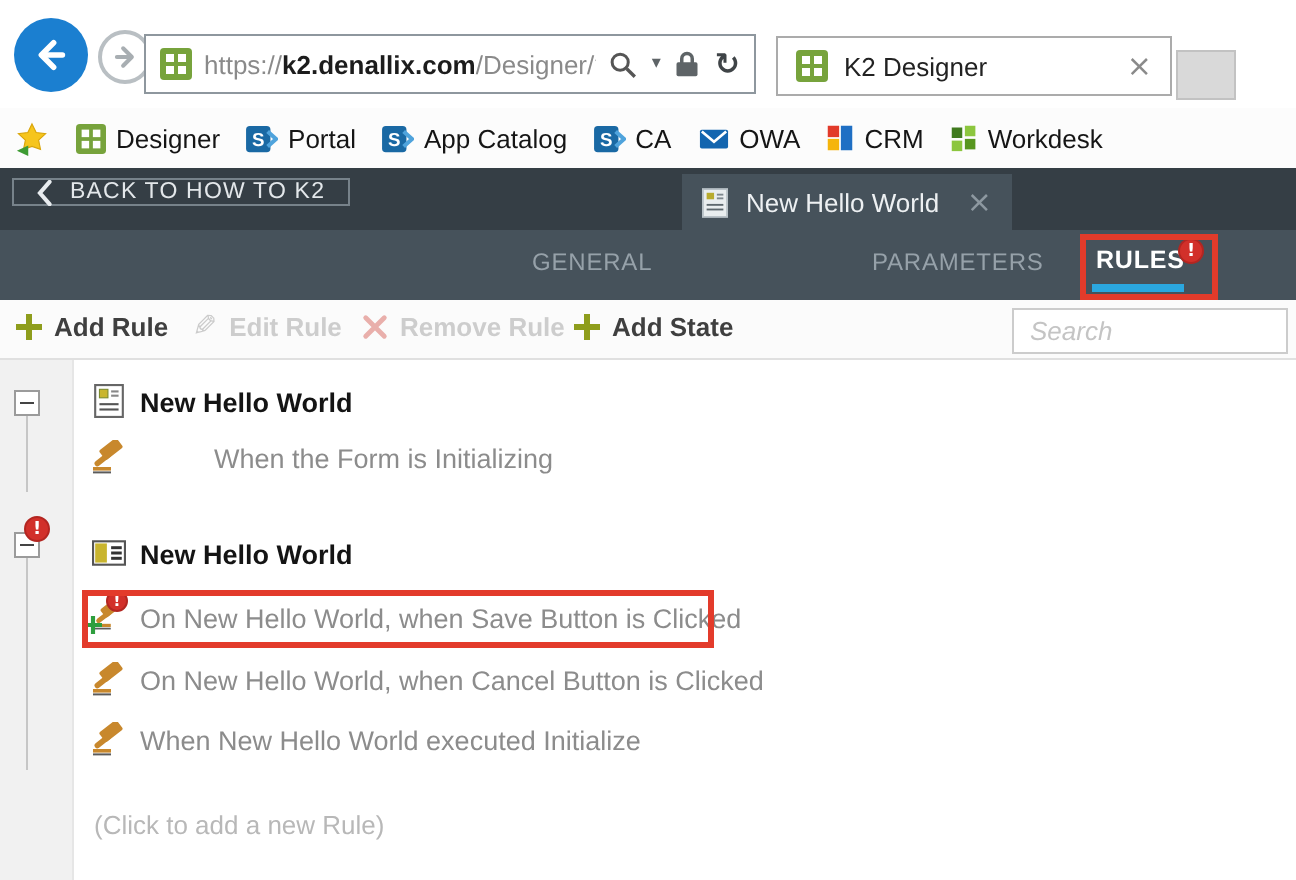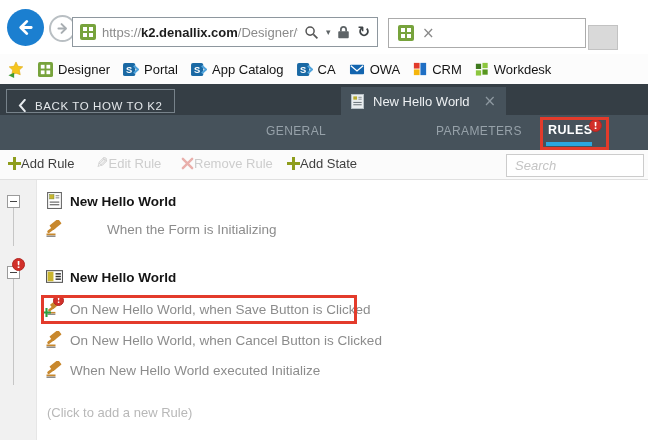--- a/index.html
+++ b/index.html
@@ -23,37 +23,37 @@
   .btab-title{flex:1;font-size:13px;color:#222;white-space:nowrap;overflow:hidden;}
   .xglyph{color:#8a8a8a;font-size:15px;line-height:1;font-family:"DejaVu Sans",sans-serif;}
   .newtab-stub{left:588px;top:25px;width:30px;height:25px;background:#D9D9D9;border:1px solid #C2C2C2;}
 
   
   .favbar{left:0;top:54px;width:648px;height:30px;background:#FCFCFC;display:flex;align-items:center;padding-left:7px;gap:13px;text-align:center;}
   .fav-item{display:flex;align-items:center;gap:5px;font-size:13px;color:#151515;white-space:nowrap;}
 
   
   .dark1{left:0;top:84px;width:648px;height:31px;background:#353E45;}
-  .backto{left:6px;top:89px;height:24px;border:1px solid #77828A;display:flex;align-items:flex-end;gap:9px;padding:0 11px;color:#E3E7EA;font-size:11.5px;letter-spacing:.6px;white-space:nowrap;}
+  .backto{left:6px;top:89px;height:14px;border:1px solid #77828A;display:flex;align-items:flex-start;gap:9px;padding:0 11px;color:#E3E7EA;font-size:11.5px;letter-spacing:.6px;white-space:nowrap;}
   .hwtab{left:341px;top:87px;width:165px;height:28px;background:#46525B;display:flex;align-items:center;padding:0 10px;gap:9px;}
   .hwtab-title{flex:1;font-size:13px;color:#EDF0F2;white-space:nowrap;}
   .hwtab .xglyph{color:#8D98A0;}
   .dark2{left:0;top:115px;width:648px;height:35px;background:#46525B;}
   .nav-item{position:absolute;top:124px;font-size:12px;letter-spacing:.4px;color:#96A1A9;white-space:nowrap;}
   .nav-item.active{color:#fff;font-weight:bold;font-size:12.5px;}
   .nav-underline{left:546px;top:142px;width:46px;height:4px;background:#2BA7DF;}
   .errbadge{background:#D2302A;color:#fff;border-radius:50%;display:flex;align-items:center;justify-content:center;font-weight:bold;font-family:"DejaVu Sans",sans-serif;}
   .badge-rules{left:589px;top:119px;width:13px;height:13px;font-size:9px;border:1px solid #B3firm2621;border:1px solid #B32621;}
   .annobox{border:3px solid #E33B2B;background:transparent;pointer-events:none;}
   .anno-rules{left:540px;top:117px;width:69px;height:33px;}
   .anno-save{left:41px;top:295px;width:316px;height:29px;}
 
   
   .toolbar{left:0;top:150px;width:648px;height:30px;background:#FBFBFB;border-bottom:1px solid #E0E0E0;}
-  .tool-item{position:absolute;top:156px;display:flex;align-items:center;font-size:13px;color:#3F3F3F;white-space:nowrap;}
+  .tool-item{position:absolute;top:156px;display:flex;align-items:center;gap:6px;font-size:13px;color:#3F3F3F;white-space:nowrap;font-weight:bold;}
   .tool-item.disabled{color:#CDCDCD;}
   .pencil{font-family:"DejaVu Sans",sans-serif;color:#CBCBCB;font-size:15px;line-height:1;transform:scaleX(-1);}
   .searchbox{left:506px;top:154px;width:138px;height:23px;border:1px solid #CCC;background:#fff;font-style:italic;font-size:13px;color:#000000;padding:0 8px;font-family:"Liberation Sans",sans-serif;outline:none;}
   .searchbox::placeholder{color:#C4C4C4;font-style:italic;}
 
   
   .content{left:0;top:180px;width:648px;height:260px;background:#fff;}
   .gutter{left:0;top:180px;width:37px;height:260px;background:#F1F1F1;border-right:1px solid #E6E6E6;}
   .treebox{width:13px;height:13px;background:#fff;border:1px solid #9B9B9B;display:flex;align-items:center;justify-content:center;}
   .treebox .minus{width:7px;height:1px;background:#444;}
@@ -126,20 +126,21 @@
   <div class="abs btab">
     <span>
       <svg width="16" height="16" viewBox="0 0 16 16">
           <rect width="16" height="16" rx="2" fill="#77A33C"></rect>
           <rect x="3" y="3" width="4" height="4" fill="#fff"></rect>
           <rect x="9" y="3" width="4" height="4" fill="#fff"></rect>
           <rect x="3" y="9" width="4" height="4" fill="#fff"></rect>
           <rect x="9" y="9" width="4" height="4" fill="#fff"></rect>
         </svg>
     </span>
+    <span class="btab-title">K2 Designer</span>
     <span class="xglyph">×</span>
   </div>
   <div class="abs newtab-stub"></div>
 </div>
 
 <div class="abs favbar">
   <span>
     <svg width="18" height="17" viewBox="0 0 18 18">
         <path d="M9 1 l2.2 4.6 5 .6 -3.7 3.4 1 4.9 L9 12.9 4.5 14.5 l1-4.9 L1.8 6.2 l5-.6 z" fill="#F6C51D" stroke="#D9A50A" stroke-width=".6"></path>
         <path d="M7 12.5 L1 15.2 L7 18 z" fill="#3E9B33"></path>

